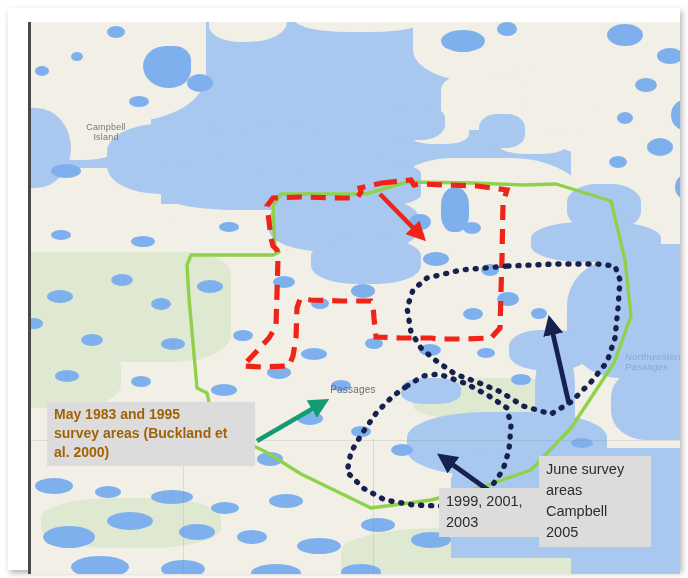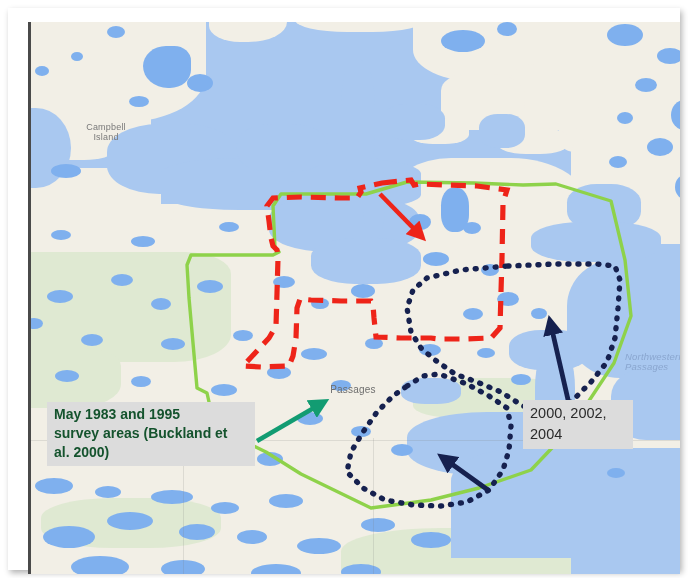--- a/index.html
+++ b/index.html
@@ -31,21 +31,21 @@
   .gridline{position:absolute;background:rgba(120,120,120,.18);}
 
   
   #svgover{position:absolute;left:0;top:0;width:688px;height:578px;}
 
   .callout{position:absolute;background:#dcdcdc;color:#222;
            padding:3px 6px 4px 7px;line-height:18px;box-sizing:border-box;
            white-space:pre-line;}
   .callout.red{color:#e8231a;font-weight:bold;font-size:14.5px;
                letter-spacing:-.1px;line-height:17px;}
-  .callout.green{color:#14532d;font-weight:bold;font-size:14px;
+  .callout.green{color:#a16207;font-weight:bold;font-size:14px;
                  line-height:19px;}
   .callout.black{color:#2b2b2b;font-size:14.5px;font-weight:400;
                  line-height:21px;}
 </style>
 </head>
 <body>
 
 <div id="frame">
  <div id="matte">
   <div id="mapclip">
@@ -253,21 +253,25 @@
       <line x1="558" y1="396" x2="539" y2="313" stroke="#16214f" stroke-width="4.8" marker-end="url(#ah-navy)"></line>
 
       <line x1="477" y1="482" x2="431" y2="449" stroke="#16214f" stroke-width="4.8" marker-end="url(#ah-navy)"></line>
     </svg>
 
 
     <div class="callout green" style="left:36px;top:394px;width:208px;">May 1983 and 1995
 survey areas (Buckland et
 al. 2000)</div>
 
-    <div class="callout black" style="left:512px;top:392px;width:110px;">2000, 2002,
-2004</div>
-
-
+
+    <div class="callout black" style="left:428px;top:480px;width:106px;">1999, 2001,
+2003</div>
+
+    <div class="callout black" style="left:528px;top:448px;width:112px;">June survey
+areas
+Campbell
+2005</div>
 
    </div>
   </div>
  </div>
 </div>
 
 </body></html>

